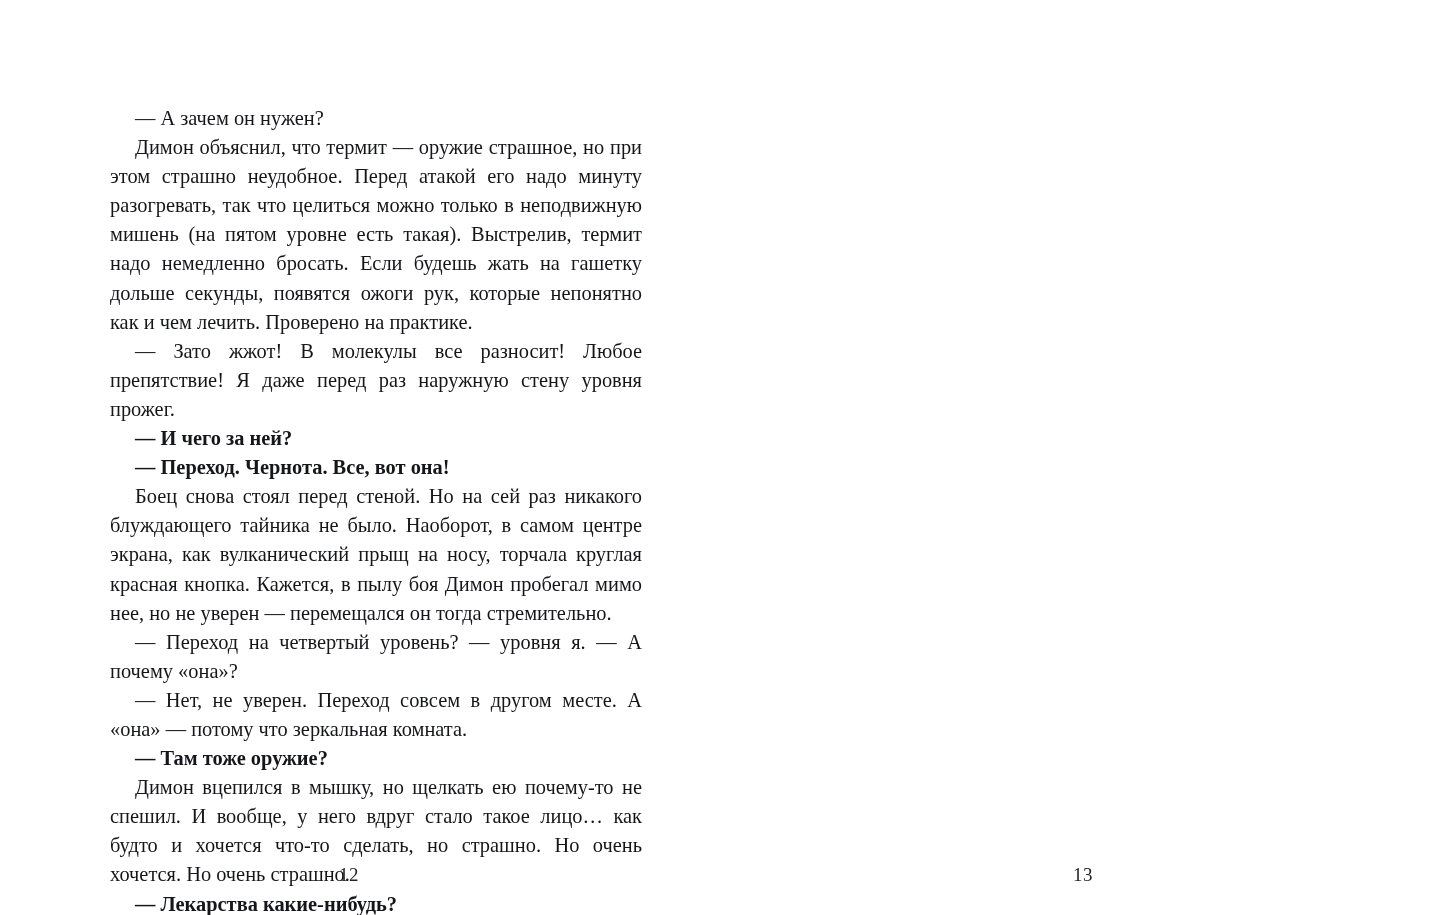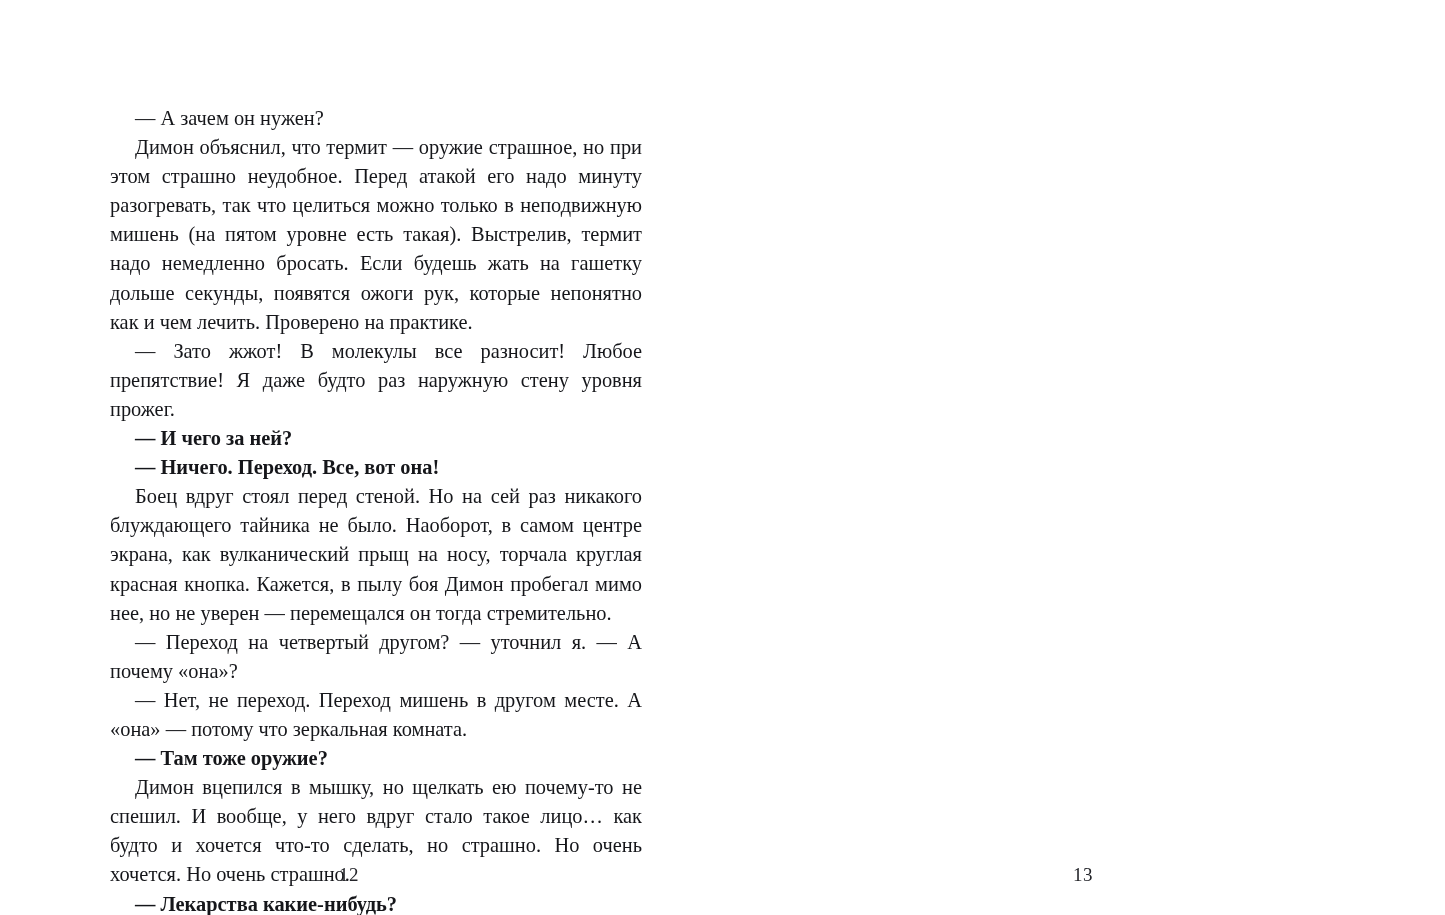--- a/index.html
+++ b/index.html
@@ -59,26 +59,26 @@
 </style>
 </head>
 <body>
 
 <div class="spread">
 
   <div class="page page-left">
     <div class="textblock">
       <p class="para">— А зачем он нужен?</p>
       <p class="para">Димон объяснил, что термит — оружие страшное, но при этом страшно неудобное. Перед атакой его надо минуту разогревать, так что целиться можно только в неподвижную мишень (на пятом уровне есть такая). Выстрелив, термит надо немедленно бросать. Если будешь жать на гашетку дольше секунды, появятся ожоги рук, которые непонятно как и чем лечить. Проверено на практике.</p>
-      <p class="para">— Зато жжот! В молекулы все разносит! Любое препятствие! Я даже будто раз наружную стену уровня прожег.</p>
+      <p class="para">— Зато жжот! В молекулы все разносит! Любое препятствие! Я даже перед раз наружную стену уровня прожег.</p>
       <p class="para nojust">— И чего за ней?</p>
-      <p class="para nojust">— Ничего. Переход. Все, вот она!</p>
-      <p class="para">Боец вдруг стоял перед стеной. Но на сей раз никакого блуждающего тайника не было. Наоборот, в самом центре экрана, как вулканический прыщ на носу, торчала круглая красная кнопка. Кажется, в пылу боя Димон пробегал мимо нее, но не уверен — перемещался он тогда стремительно.</p>
-      <p class="para">— Переход на четвертый другом? — уточнил я. — А почему «она»?</p>
-      <p class="para">— Нет, не переход. Переход мишень в другом месте. А «она» — потому что зеркальная комната.</p>
+      <p class="para nojust">— Переход. Чернота. Все, вот она!</p>
+      <p class="para">Боец снова стоял перед стеной. Но на сей раз никакого блуждающего тайника не было. Наоборот, в самом центре экрана, как вулканический прыщ на носу, торчала круглая красная кнопка. Кажется, в пылу боя Димон пробегал мимо нее, но не уверен — перемещался он тогда стремительно.</p>
+      <p class="para">— Переход на четвертый уровень? — уровня я. — А почему «она»?</p>
+      <p class="para">— Нет, не уверен. Переход совсем в другом месте. А «она» — потому что зеркальная комната.</p>
       <p class="para nojust">— Там тоже оружие?</p>
       <p class="para">Димон вцепился в мышку, но щелкать ею почему-то не спешил. И вообще, у него вдруг стало такое лицо… как будто и хочется что-то сделать, но страшно. Но очень хочется. Но очень страшно.</p>
       <p class="para nojust">— Лекарства какие-нибудь?</p>
     </div>
     <div class="folio">12</div>
   </div>
 
   <div class="page page-right">
 
     <div class="folio">13</div>

